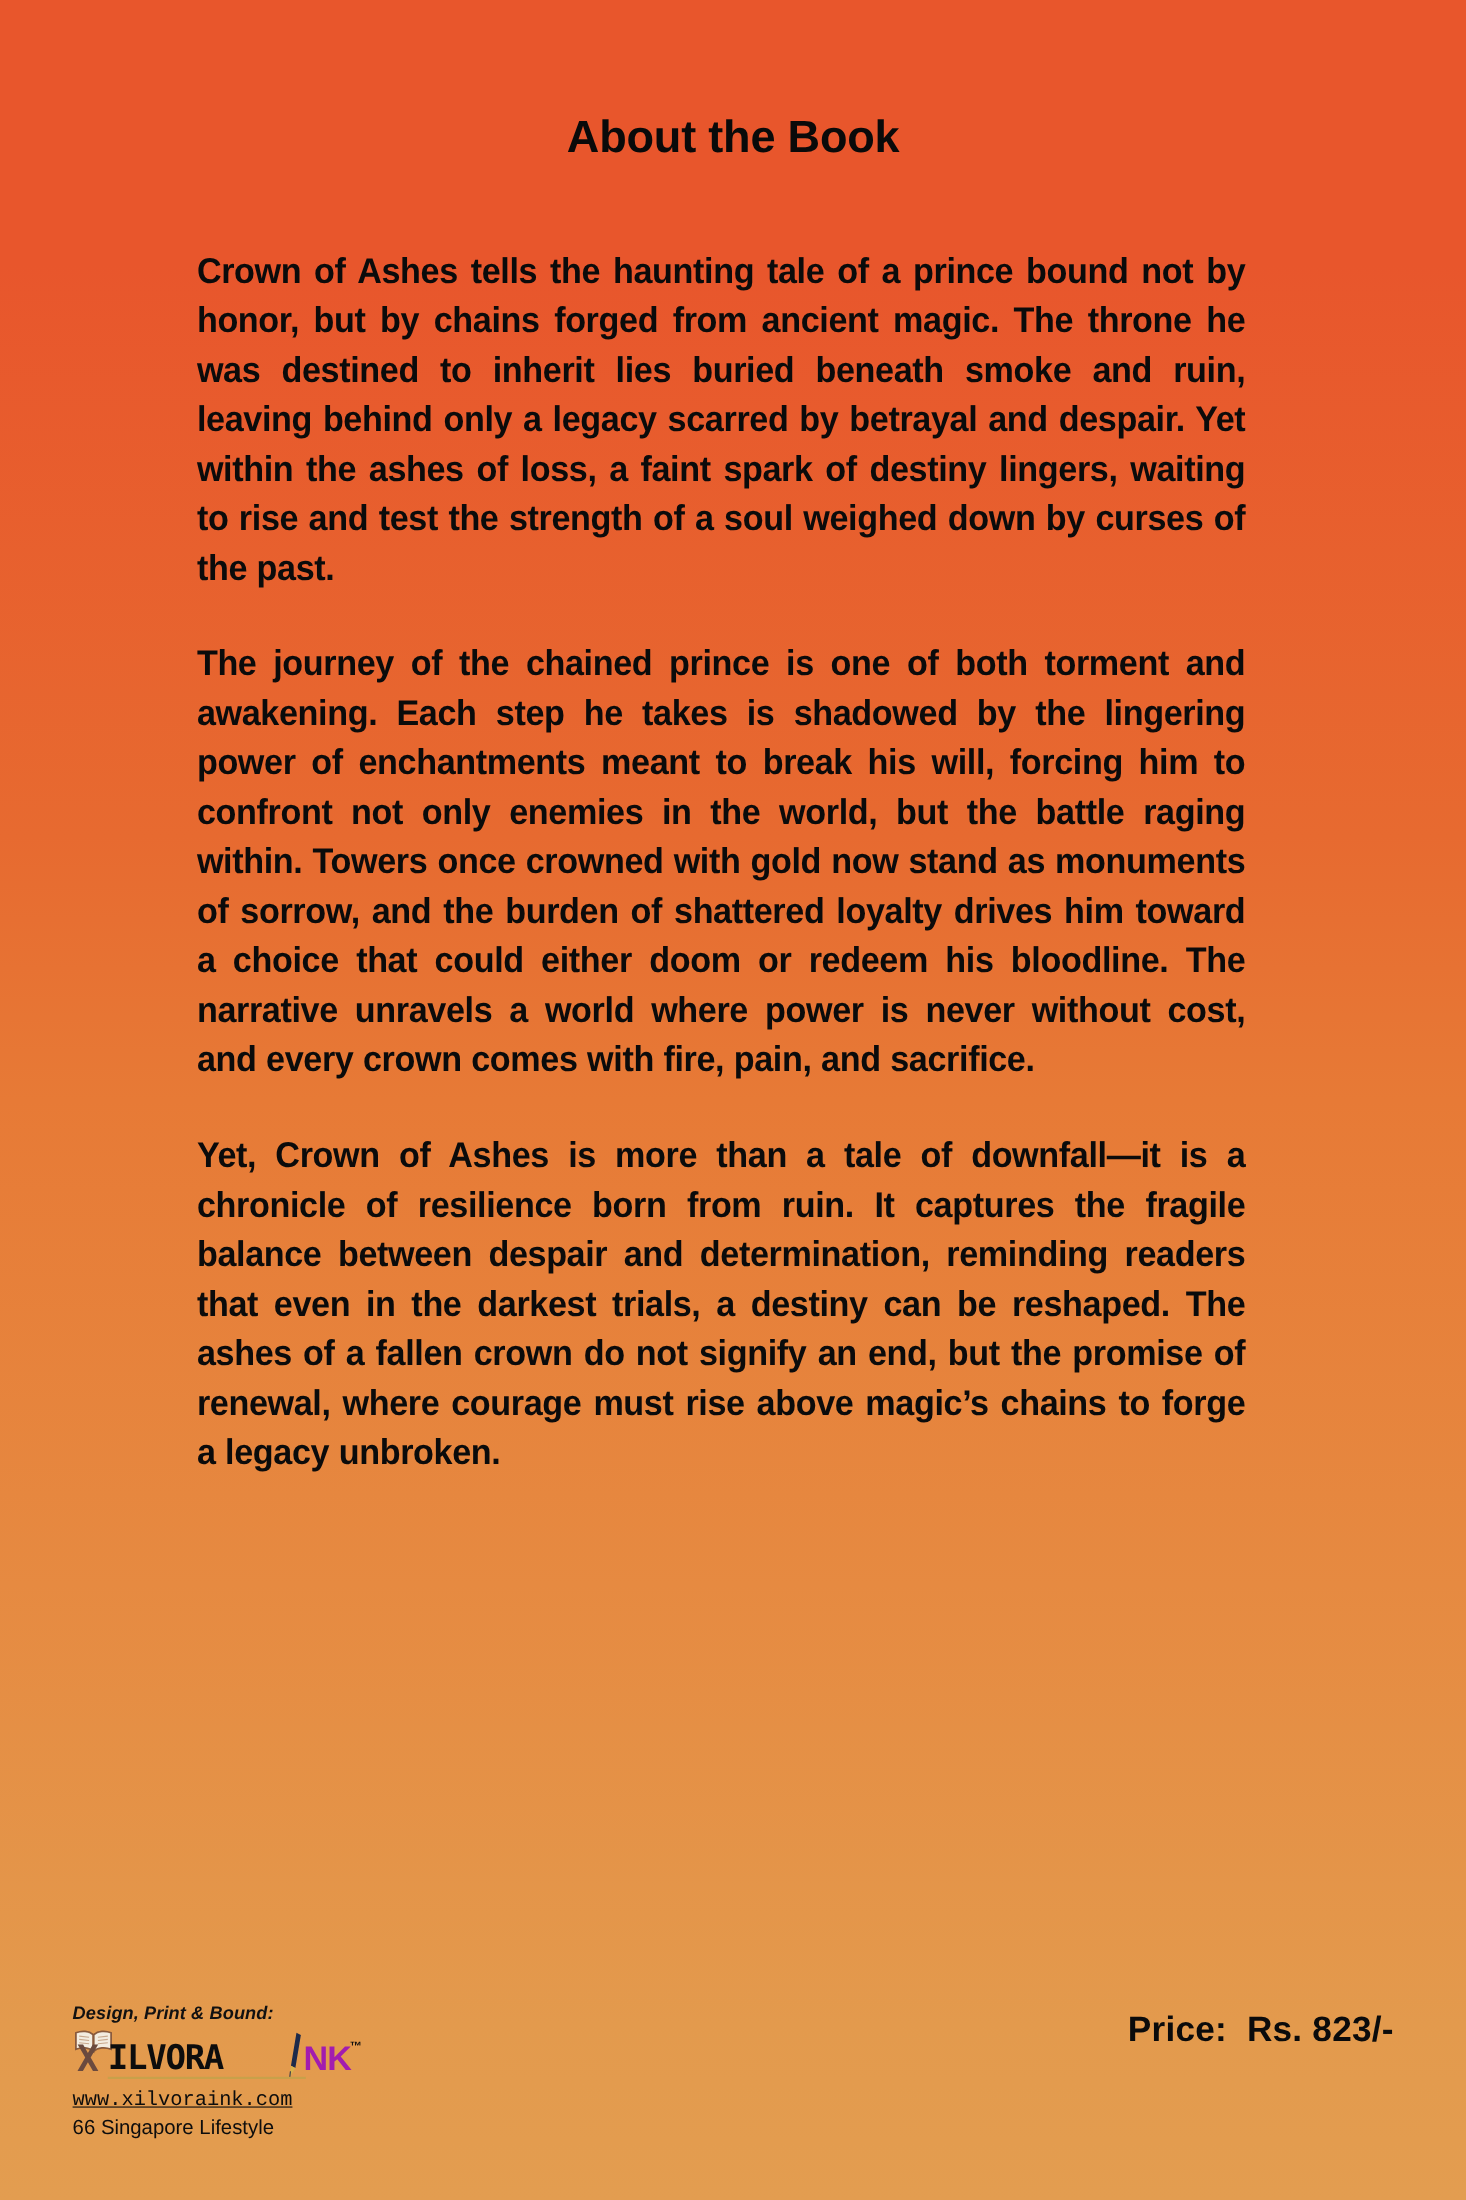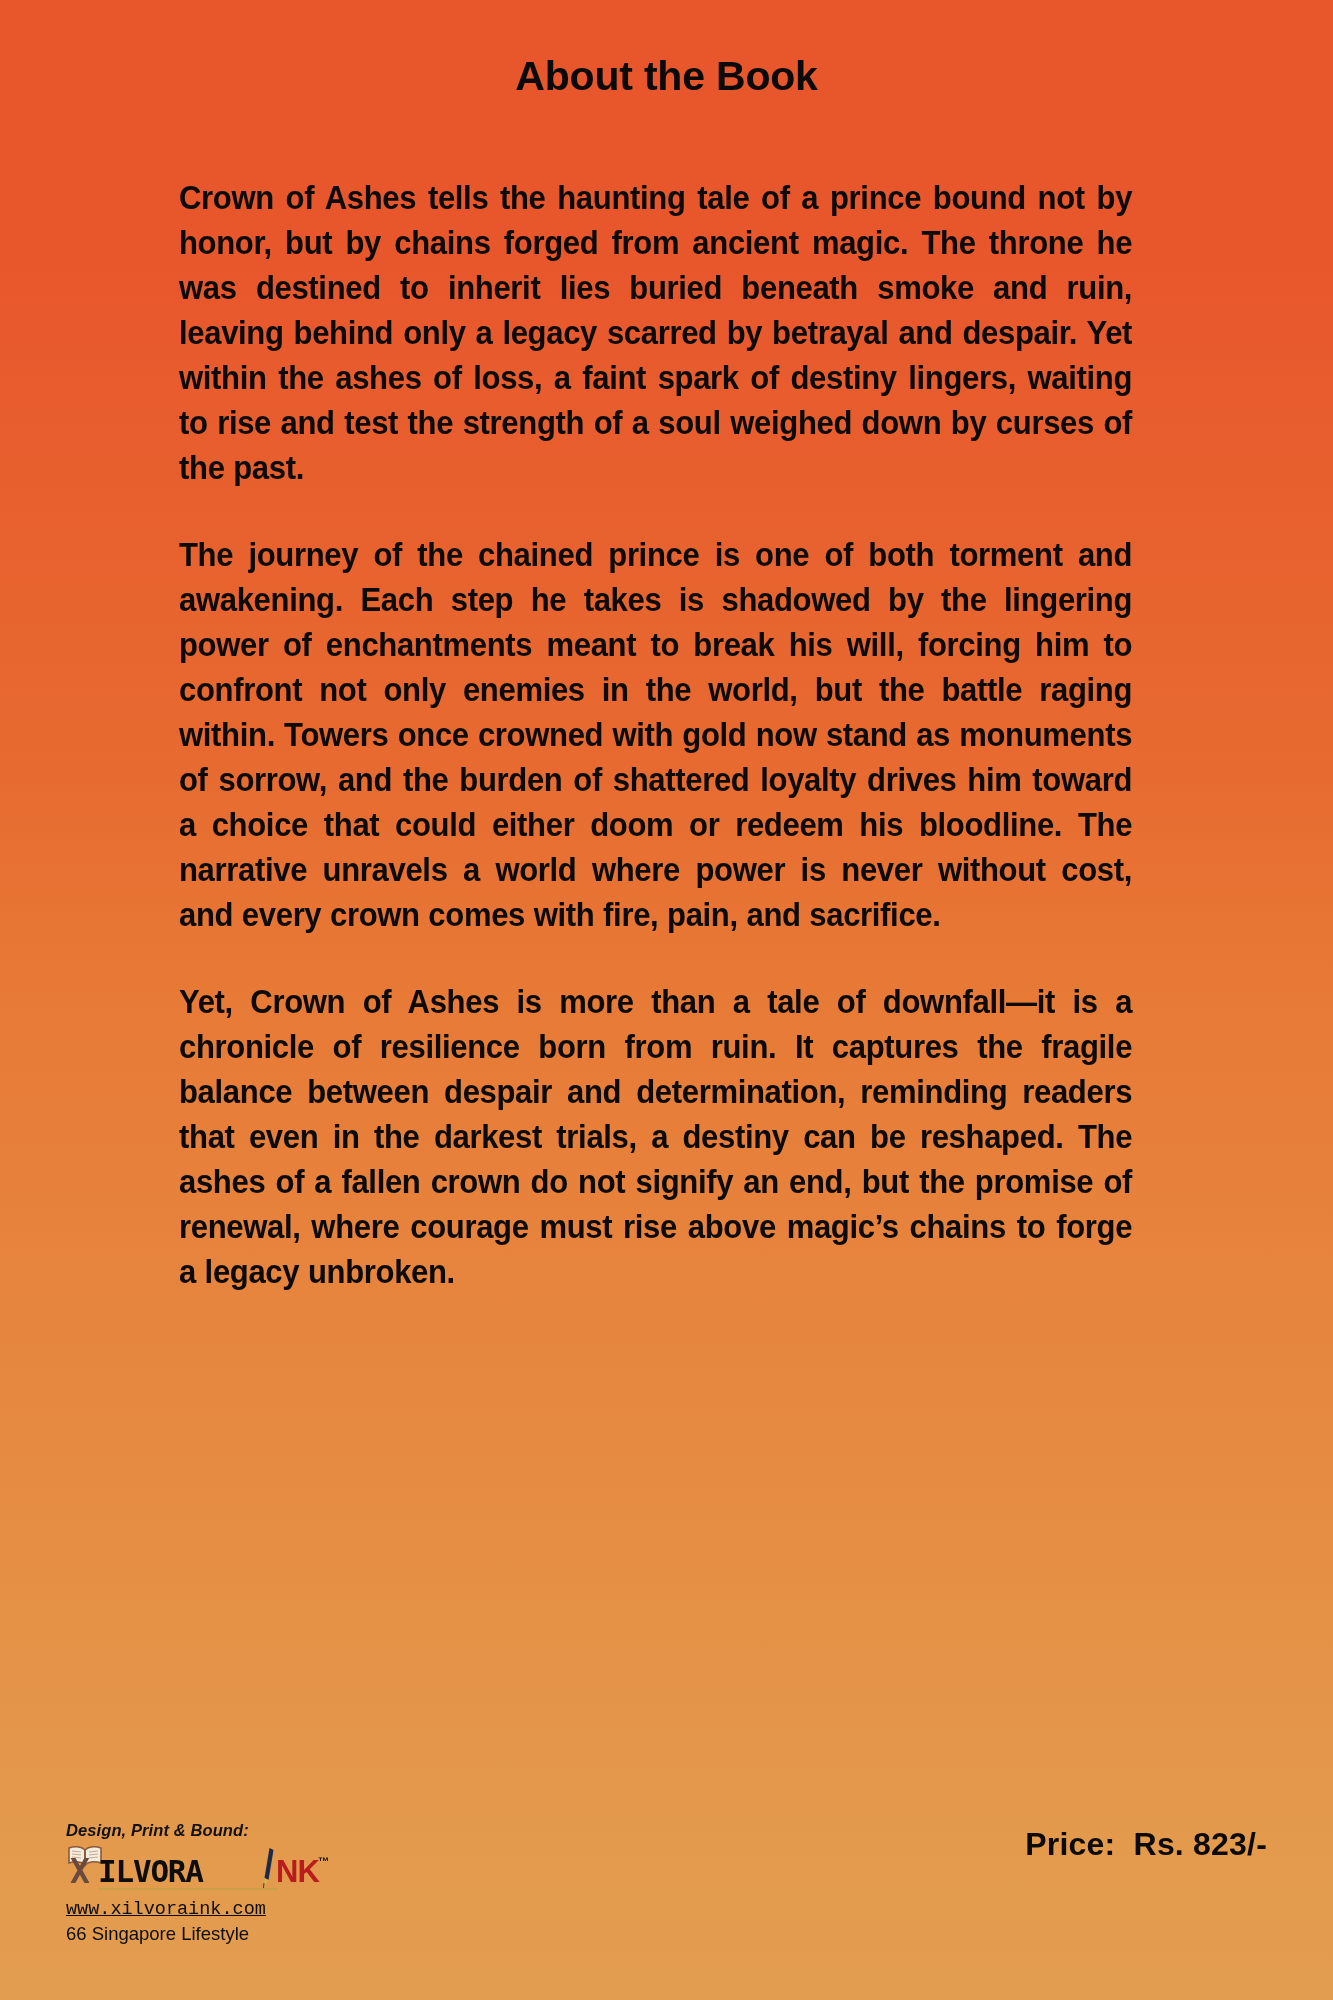--- a/index.html
+++ b/index.html
@@ -23,21 +23,21 @@
     overflow: hidden;
     position: relative;
   }
 
   
   .page-title {
     text-align: center;
     font-size: 41px;
     font-weight: 700;
     letter-spacing: -0.2px;
-    padding-top: 53px;
+    padding-top: 101px;
     color: #0a0a0a;
     font-family: "Liberation Sans", sans-serif;
   }
 
   
   .blurb {
     margin: 16px auto;
     width: 1060px;
     padding-left: 42px;
     padding-right: 20px;
@@ -136,21 +136,21 @@
   }
 
   .logo-nk {
     position: absolute;
     left: 210px;
     top: 9px;
     font-family: "Liberation Sans", sans-serif;
     font-size: 31px;
     font-weight: 700;
     letter-spacing: -0.8px;
-    color: #b91c1c;
+    color: #a21caf;
     line-height: 1;
   }
 
   .logo-tm {
     position: absolute;
     left: 252px;
     top: 8px;
     font-family: "Liberation Sans", sans-serif;
     font-size: 11px;
     font-weight: 700;

